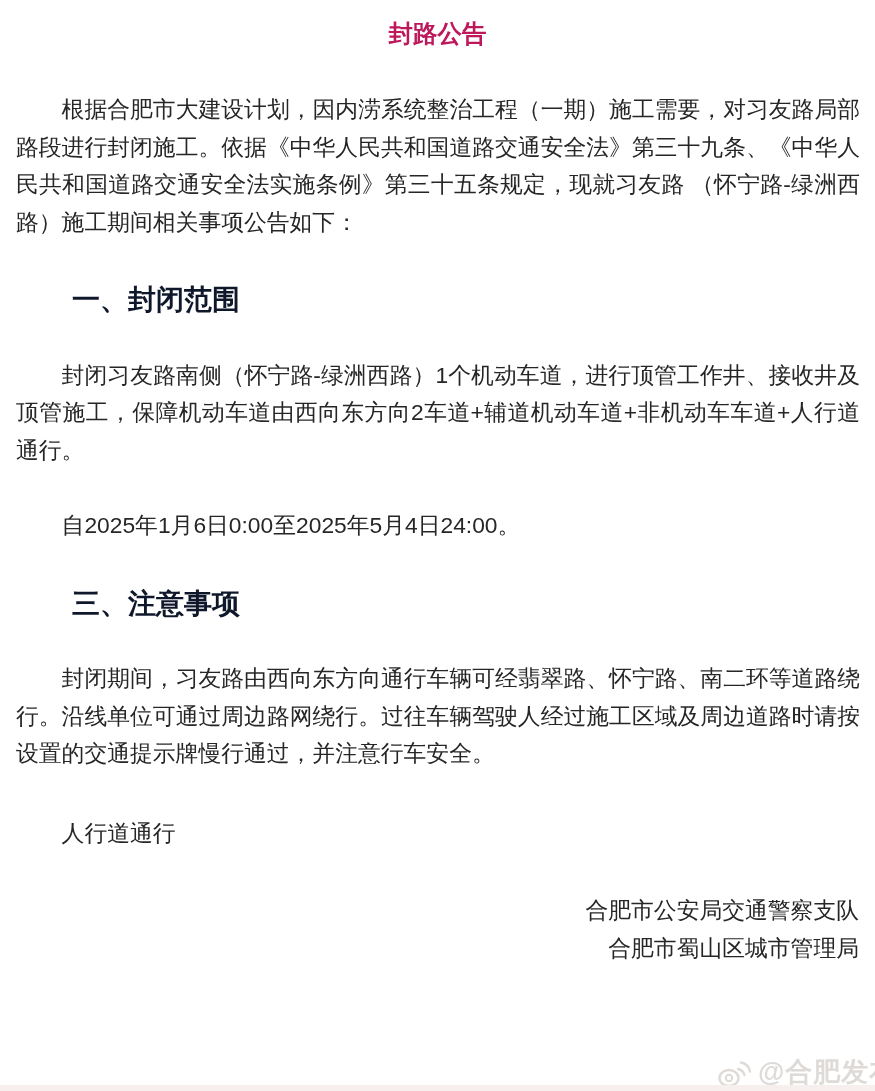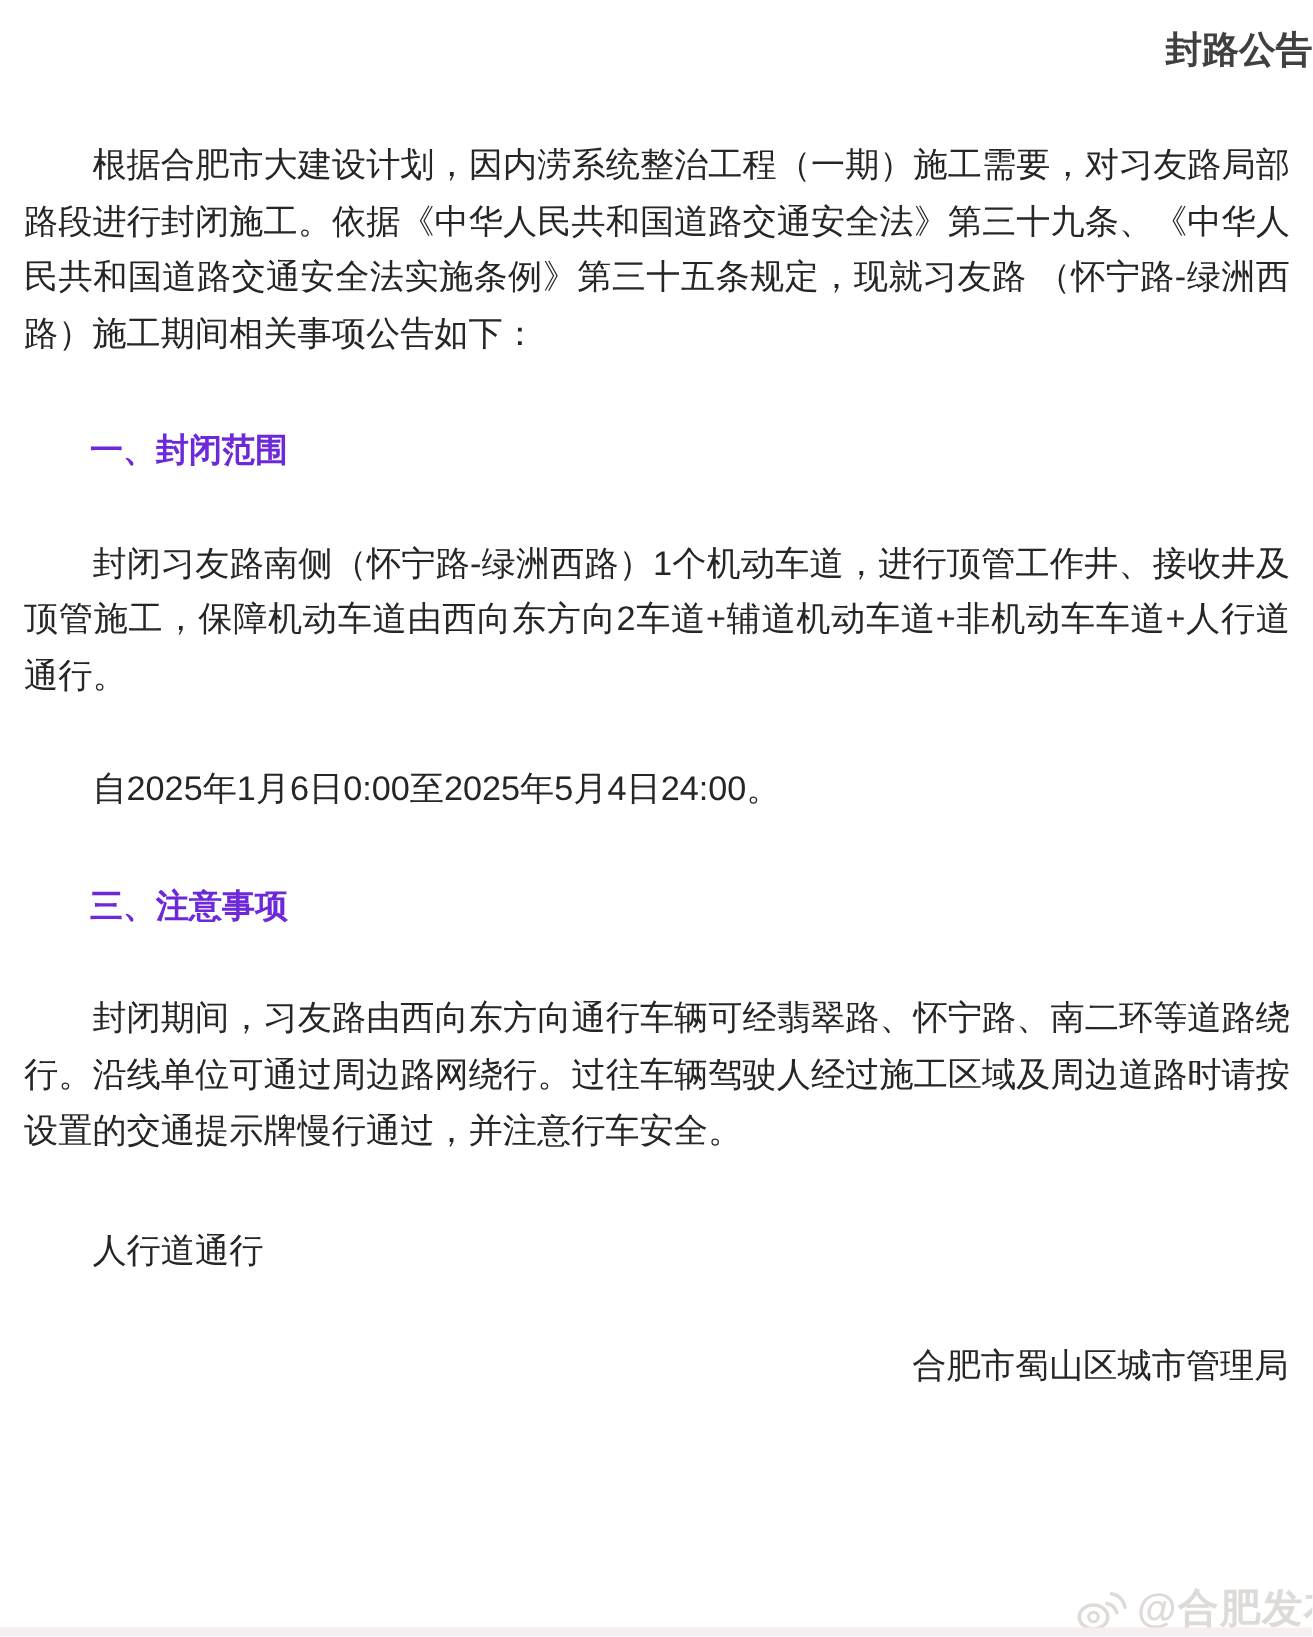--- a/index.html
+++ b/index.html
@@ -8,36 +8,36 @@
     width:875px; height:1091px;
     background:#ffffff;
     font-family:"Liberation Sans", sans-serif;
     font-size:22.8px;
     line-height:37.5px;
     color:#262626;
     overflow:hidden;
   }
   .title {
     margin:0; padding-top:15px;
-    text-align:right;
+    text-align:center;
     font-size:24.5px; font-weight:bold;
     line-height:38px;
-    color:#404040;
+    color:#be185d;
   }
   .para {
     margin:38px 15px 0 16px;
     text-indent:2em;
     text-align:justify;
   }
   .heading {
     margin:40px 15px 0 16px;
     text-indent:2em;
-    font-size:22px;
+    font-size:28px;
     font-weight:bold;
-    color:#6d28d9;
+    color:#0f172a;
   }
   .closing { margin-top:42px; }
   .sig {
     margin:40px 16px 0 0;
     text-align:right;
   }
   .sig div { line-height:37.5px; }
   .wm {
     position:absolute;
     display:flex; align-items:center; gap:6px;
@@ -70,20 +70,21 @@
   <p class="para">封闭习友路南侧（怀宁路-绿洲西路）1个机动车道，进行顶管工作井、接收井及顶管施工，保障机动车道由西向东方向2车道+辅道机动车道+非机动车车道+人行道通行。</p>
 
   <p class="para">自2025年1月6日0:00至2025年5月4日24:00。</p>
 
   <h2 class="heading">三、注意事项</h2>
   <p class="para">封闭期间，习友路由西向东方向通行车辆可经翡翠路、怀宁路、南二环等道路绕行。沿线单位可通过周边路网绕行。过往车辆驾驶人经过施工区域及周边道路时请按设置的交通提示牌慢行通过，并注意行车安全。</p>
 
   <p class="para closing">人行道通行</p>
 
   <div class="sig">
+    <div>合肥市公安局交通警察支队</div>
     <div>合肥市蜀山区城市管理局</div>
   </div>
 
   <div class="wm wm-left">
     <svg width="36" height="30" viewBox="0 0 36 30" aria-hidden="true">
       <ellipse cx="13" cy="20" rx="9.5" ry="8" fill="none" stroke="currentColor" stroke-width="2.4"></ellipse>
       <circle cx="13" cy="20" r="3.2" fill="none" stroke="currentColor" stroke-width="2"></circle>
       <path d="M22 11 q5 1 6.5 6" fill="none" stroke="currentColor" stroke-width="2.4" stroke-linecap="round"></path>
       <path d="M25 4.5 q7.5 1.5 9 9" fill="none" stroke="currentColor" stroke-width="2.4" stroke-linecap="round"></path>
     </svg>

